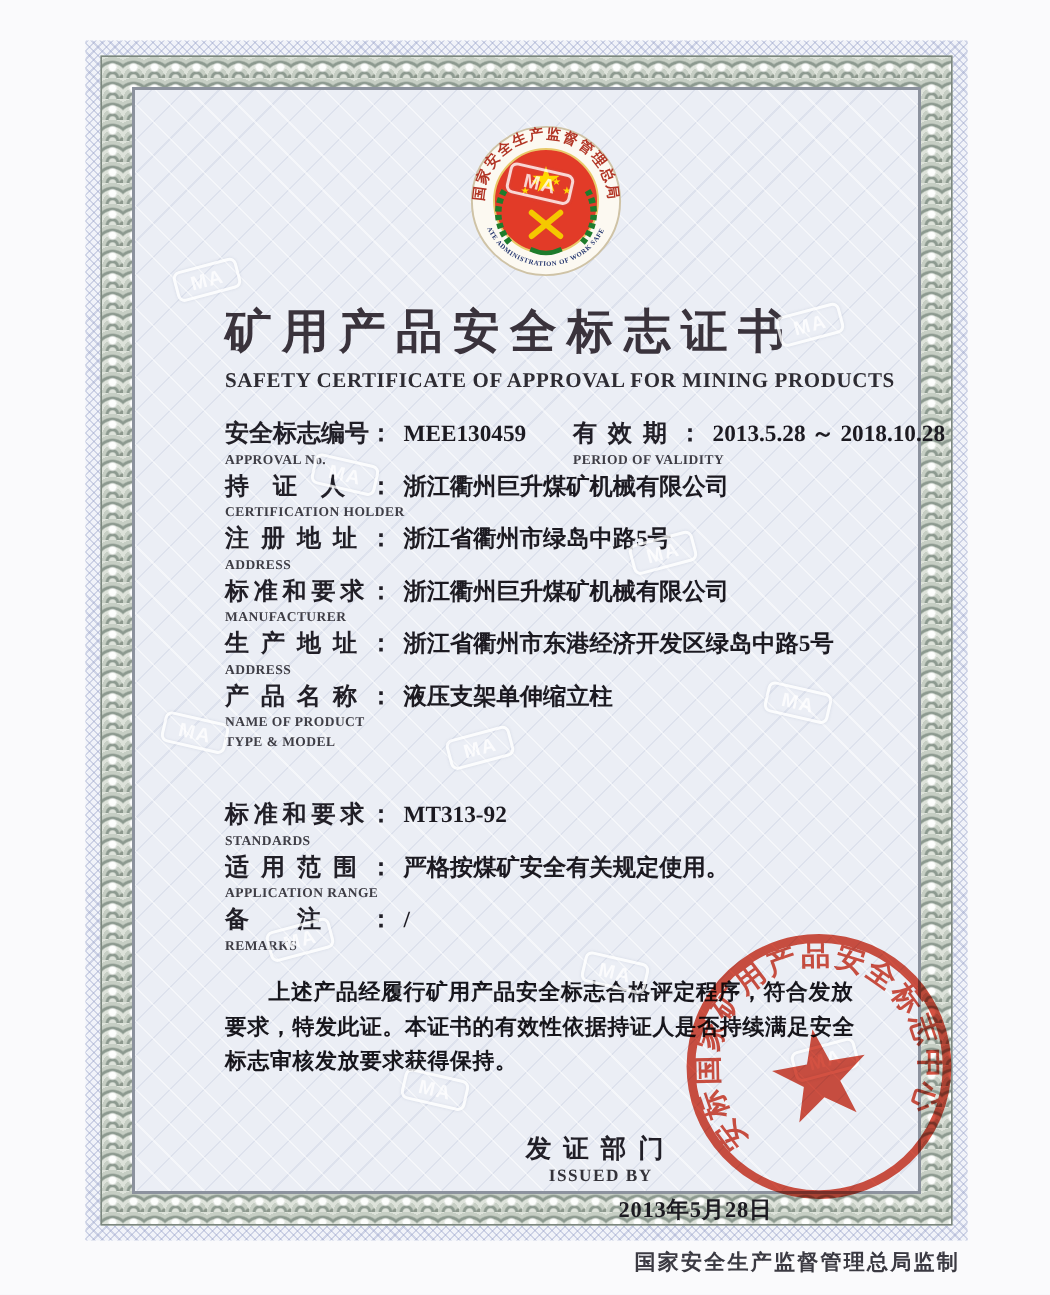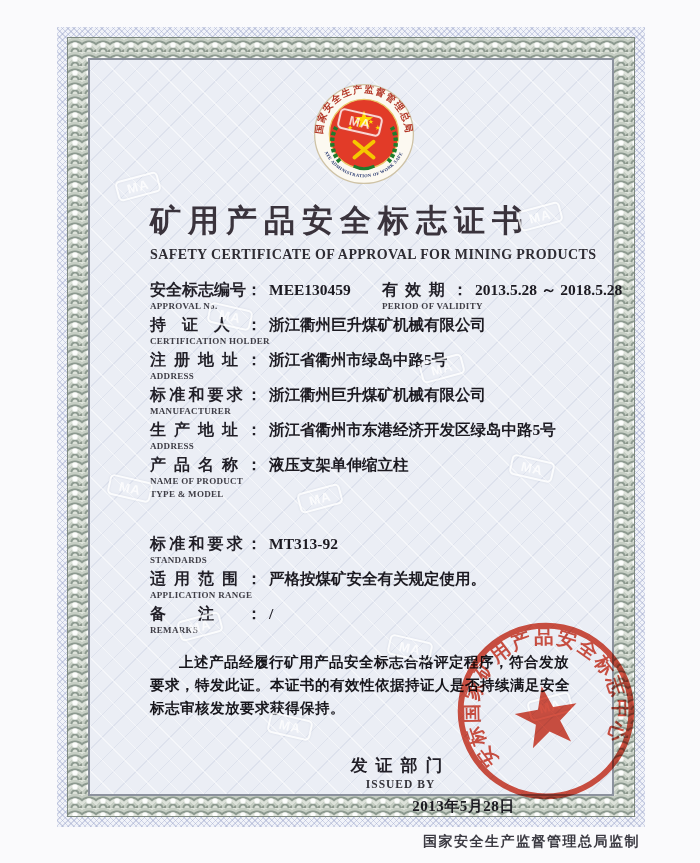--- a/index.html
+++ b/index.html
@@ -194,21 +194,21 @@
 
             <div class="two-col">
               <div class="col-a field">
                 <div class="line">
                   <span class="zh-label">安全标志编号：</span><span class="value">MEE130459</span>
                 </div>
                 <div class="caption">APPROVAL No.</div>
               </div>
               <div class="col-b field">
                 <div class="line">
-                  <span class="zh-label mid">有效期：</span><span class="value">2013.5.28 ～ 2018.5.28</span>
+                  <span class="zh-label mid">有效期：</span><span class="value">2013.5.28 ～ 2018.10.28</span>
                 </div>
                 <div class="caption">PERIOD OF VALIDITY</div>
               </div>
             </div>
 
             <div class="field">
               <div class="line"><span class="zh-label">持证人：</span><span class="value">浙江衢州巨升煤矿机械有限公司</span></div>
               <div class="caption">CERTIFICATION HOLDER</div>
             </div>
 

